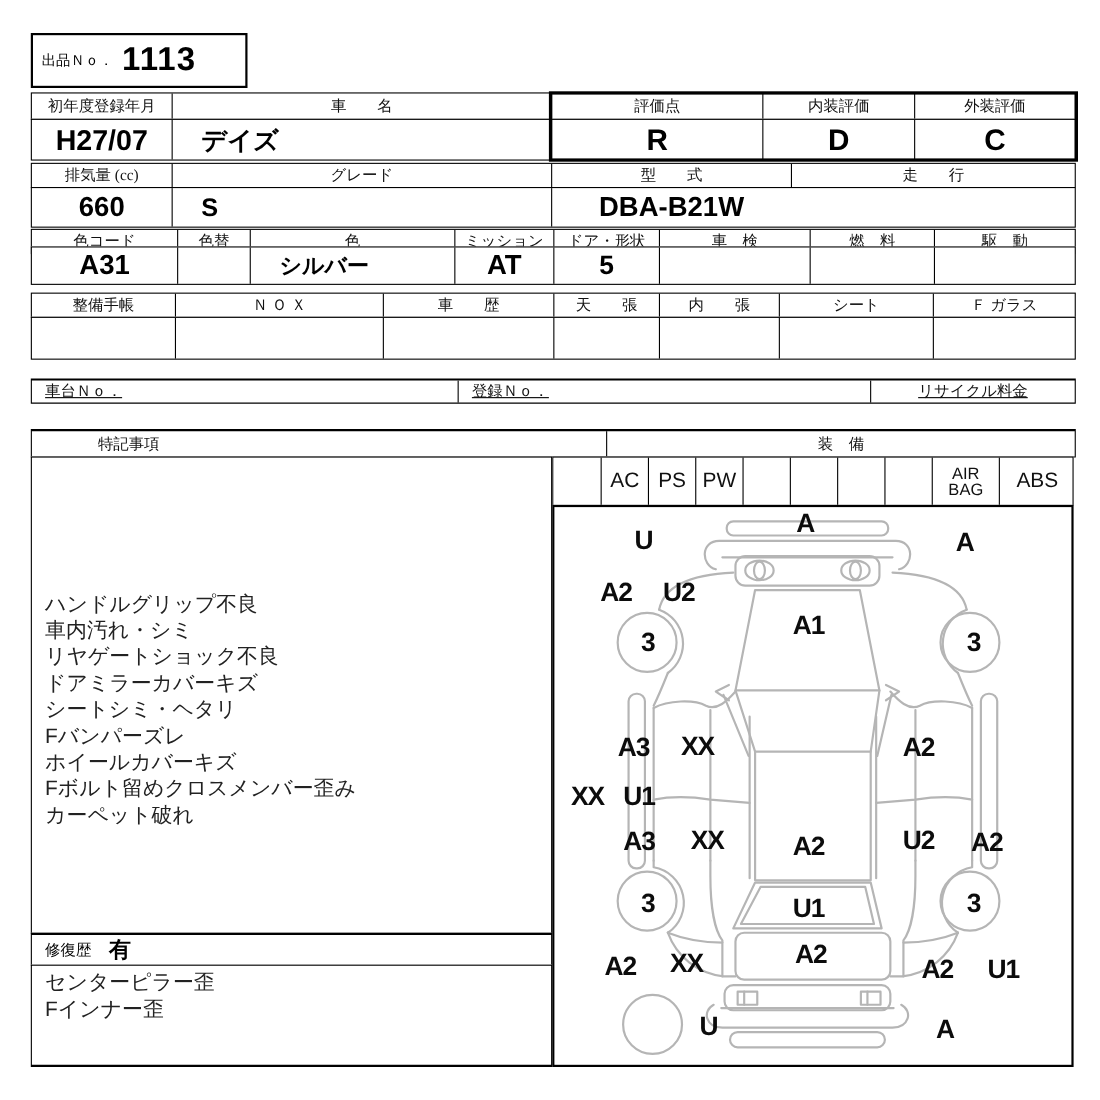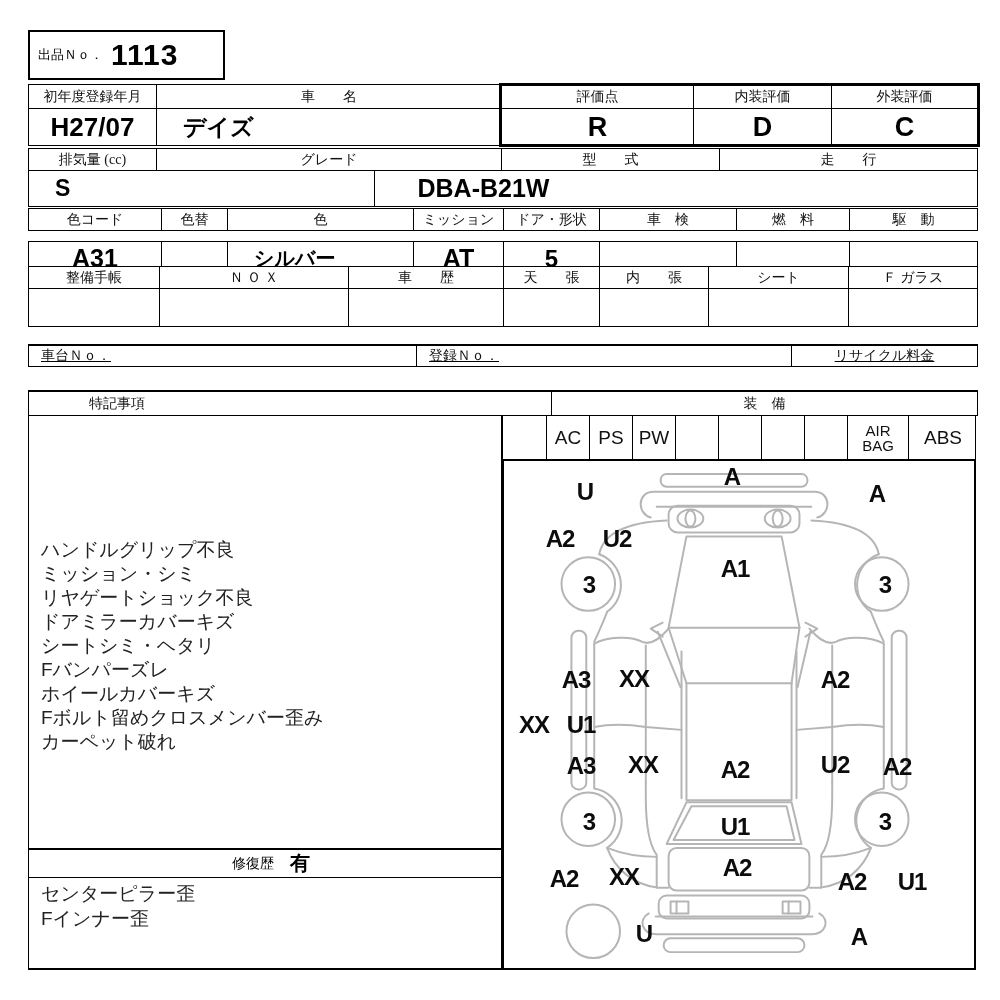--- a/index.html
+++ b/index.html
@@ -17,21 +17,21 @@
   .val .c{font-weight:bold;}
   .left{justify-content:flex-start !important;padding-left:26px;}
   .v27{font-size:27px}.v26{font-size:26px}.v25{font-size:25px}.v24{font-size:24px}.v23{font-size:23px}.v20{font-size:20px}
   .score-overlay{left:499px;top:83px;width:481px;height:64px;border:3px solid #000;background:transparent;pointer-events:none;}
   .thicktop{border-top:2px solid #000;}
   
   .sec-label-left{justify-content:flex-start !important;padding-left:12px;}
   
   .notes-panel{left:28px;top:415px;width:474px;height:434px;border:1px solid #000;overflow:hidden;}
   .notes-inner{padding:122px 10px 0 12px;font-size:19px;line-height:24px;color:#222;}
-  .repair-row{left:28px;top:848px;width:474px;height:30px;border:1px solid #000;border-top:2px solid #000;display:flex;align-items:center;justify-content:center;}
+  .repair-row{left:28px;top:848px;width:474px;height:30px;border:1px solid #000;border-top:2px solid #000;display:flex;align-items:center;}
   .repair-label{font-family:"Liberation Serif",serif;font-size:14px;padding-left:12px;}
   .repair-value{font-weight:bold;font-size:20px;margin-left:16px;}
   .repair-notes{left:28px;top:877px;width:474px;height:93px;border:1px solid #000;border-bottom:2px solid #000;overflow:hidden;}
   .repair-notes-inner{padding:3px 10px 0 12px;font-size:19px;line-height:25px;color:#222;}
   
   .equip-strip{left:502px;top:415px;width:474px;height:45px;border:1px solid #000;display:flex;}
   .equip-cell{box-sizing:border-box;flex:0 0 auto;display:flex;align-items:center;justify-content:center;text-align:center;font-size:19px;color:#111;}
   .equip-cell + .equip-cell{border-left:1px solid #000;}
   .equip-cell.small{font-size:15px;line-height:15px;padding:0 2px;}
   
@@ -66,36 +66,37 @@
   </div>
 
   <div class="abs row hdr" style="top:148px;height:23px;">
     <div class="c" style="width:127px">排気量 (cc)</div>
     <div class="c" style="width:345px">グレード</div>
     <div class="c" style="width:218px">型　　式</div>
     <div class="c" style="flex:1">走　　行</div>
   </div>
 
   <div class="abs row val" style="top:170px;height:37px;">
+    <div class="c v25" style="width:127px">660</div>
     <div class="c v23 left" style="width:345px">S</div>
     <div class="c v25" style="width:218px">DBA-B21W</div>
   </div>
 
   <div class="abs row hdr" style="top:208px;height:23px;">
     <div class="c" style="width:132px">色コード</div>
     <div class="c" style="width:66px">色替</div>
     <div class="c" style="width:186px">色</div>
     <div class="c" style="width:90px">ミッション</div>
     <div class="c" style="width:96px">ドア・形状</div>
     <div class="c" style="width:137px">車　検</div>
     <div class="c" style="width:113px">燃　料</div>
     <div class="c" style="flex:1">駆　動</div>
   </div>
 
-  <div class="abs row val" style="top:224px;height:35px;margin-top:17px;">
+  <div class="abs row val" style="top:224px;height:35px;">
     <div class="c v25" style="width:132px">A31</div>
     <div class="c" style="width:66px"></div>
     <div class="c v20 left" style="width:186px">シルバー</div>
     <div class="c v25" style="width:90px">AT</div>
     <div class="c v24" style="width:96px">5</div>
     <div class="c" style="width:137px"></div>
     <div class="c" style="width:113px"></div>
     <div class="c" style="flex:1"></div>
   </div>
 
@@ -142,21 +143,21 @@
       <div class="equip-cell" style="width: 43px;"></div>
       <div class="equip-cell" style="width: 43px;"></div>
       <div class="equip-cell" style="width: 43px;"></div>
       <div class="equip-cell small" style="width: 61px;">AIR BAG</div>
       <div class="equip-cell" style="width: 69px;">ABS</div>
     </div>
 
   <div class="abs notes-panel">
     <div class="notes-inner" id="notes-list">
         <div>ハンドルグリップ不良</div>
-        <div>ミッション・シミ</div>
+        <div>車内汚れ・シミ</div>
         <div>リヤゲートショック不良</div>
         <div>ドアミラーカバーキズ</div>
         <div>シートシミ・ヘタリ</div>
         <div>Fバンパーズレ</div>
         <div>ホイールカバーキズ</div>
         <div>Fボルト留めクロスメンバー歪み</div>
         <div>カーペット破れ</div>
       </div>
   </div>
 

